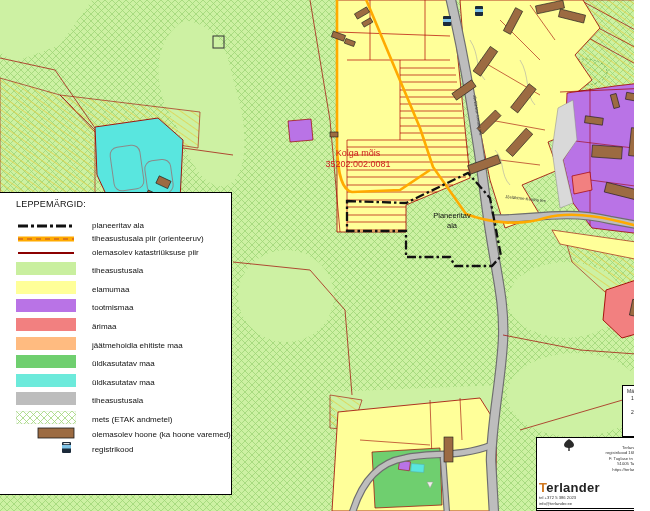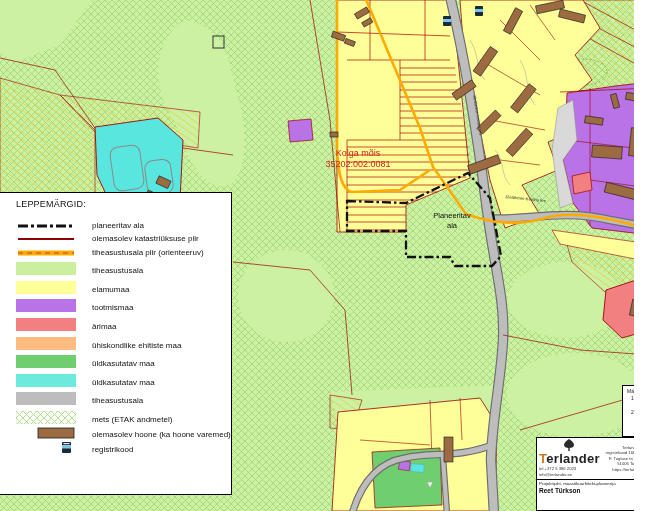--- a/index.html
+++ b/index.html
@@ -15,21 +15,21 @@
   .lrow.short{height:15px;}
   .lrow.bus{height:15px;}
   .sym{width:60px;flex:0 0 60px;display:flex;align-items:center;}
   .llabel{font-size:8px;color:#111;padding-left:16px;white-space:nowrap;}
 
   
   #titleblock{position:absolute;left:536px;top:437px;width:114px;height:74px;background:#fff;
               border:1px solid #000;box-sizing:border-box;font-size:4.2px;color:#222;}
   .tb-top{display:flex;justify-content:space-between;padding:1px 2px 0 2px;}
   .tb-left{width:62px;text-align:center;}
-  .tb-name{font-size:13px;font-weight:bold;color:#222;letter-spacing:.3px;line-height:13px;}
+  .tb-name{font-size:13px;font-weight:bold;color:#222;letter-spacing:.3px;line-height:13px;margin-top:29px;}
   .tb-name .t-init{color:#d07820;}
   .tb-contact{font-size:4.2px;text-align:left;margin-top:1px;line-height:5.5px;color:#333;}
   .tb-right{width:48px;text-align:right;line-height:5.4px;padding-top:6px;color:#333;}
   .tb-div{border-top:1px solid #000;margin-top:2px;}
   .tb-role{padding:1px 2px 0 2px;font-size:4.4px;color:#222;}
   .tb-person{padding:1px 2px;font-size:6.5px;font-weight:bold;color:#111;}
 
   
   #notes{position:absolute;left:622px;top:385px;width:60px;height:52px;background:#fff;
          border:1px solid #000;box-sizing:border-box;font-size:5px;color:#222;
@@ -203,33 +203,33 @@
 
     <div class="lrow thin">
       <svg class="sym" width="60" height="8">
         <line x1="2" y1="4" x2="58" y2="4" stroke-width="3" stroke-dasharray="10 3 3 3" stroke="#111111"></line>
       </svg>
       <span class="llabel">planeeritav ala</span>
     </div>
 
     <div class="lrow thin">
       <svg class="sym" width="60" height="8">
-        <line x1="2" y1="4" x2="58" y2="4" stroke-width="2" stroke="#8b0000"></line>
-      </svg>
-      <span class="llabel">olemasolev katastriüksuse piir</span>
-    </div>
-
-    <div class="lrow thin">
-      <svg class="sym" width="60" height="8">
         <line x1="2" y1="4" x2="58" y2="4" stroke-width="5" stroke="#ffaa00"></line>
         <line x1="2" y1="4" x2="58" y2="4" stroke="#d2691e" stroke-width="1.6" stroke-dasharray="5 4"></line>
       </svg>
       <span class="llabel">tiheasustusala piir (orienteeruv)</span>
     </div>
 
+    <div class="lrow thin">
+      <svg class="sym" width="60" height="8">
+        <line x1="2" y1="4" x2="58" y2="4" stroke-width="2" stroke="#8b0000"></line>
+      </svg>
+      <span class="llabel">olemasolev katastriüksuse piir</span>
+    </div>
+
     <div class="lrow">
       <svg class="sym" width="60" height="13">
         <rect width="60" height="13" fill="#c9ef9f"></rect>
         </svg>
       <span class="llabel">tiheasustusala</span>
     </div>
 
     <div class="lrow">
       <svg class="sym" width="60" height="13">
         <rect width="60" height="13" fill="#ffff99"></rect>
@@ -248,21 +248,21 @@
       <svg class="sym" width="60" height="13">
         <rect width="60" height="13" fill="#f28080"></rect>
         </svg>
       <span class="llabel">ärimaa</span>
     </div>
 
     <div class="lrow">
       <svg class="sym" width="60" height="13">
         <rect width="60" height="13" fill="#ffbb80"></rect>
         </svg>
-      <span class="llabel">ühiskondlike ehitiste maa</span>
+      <span class="llabel">jäätmehoidla ehitiste maa</span>
     </div>
 
     <div class="lrow">
       <svg class="sym" width="60" height="13">
         <rect width="60" height="13" fill="#6fcf6f"></rect>
         </svg>
       <span class="llabel">üldkasutatav maa</span>
     </div>
 
     <div class="lrow">

